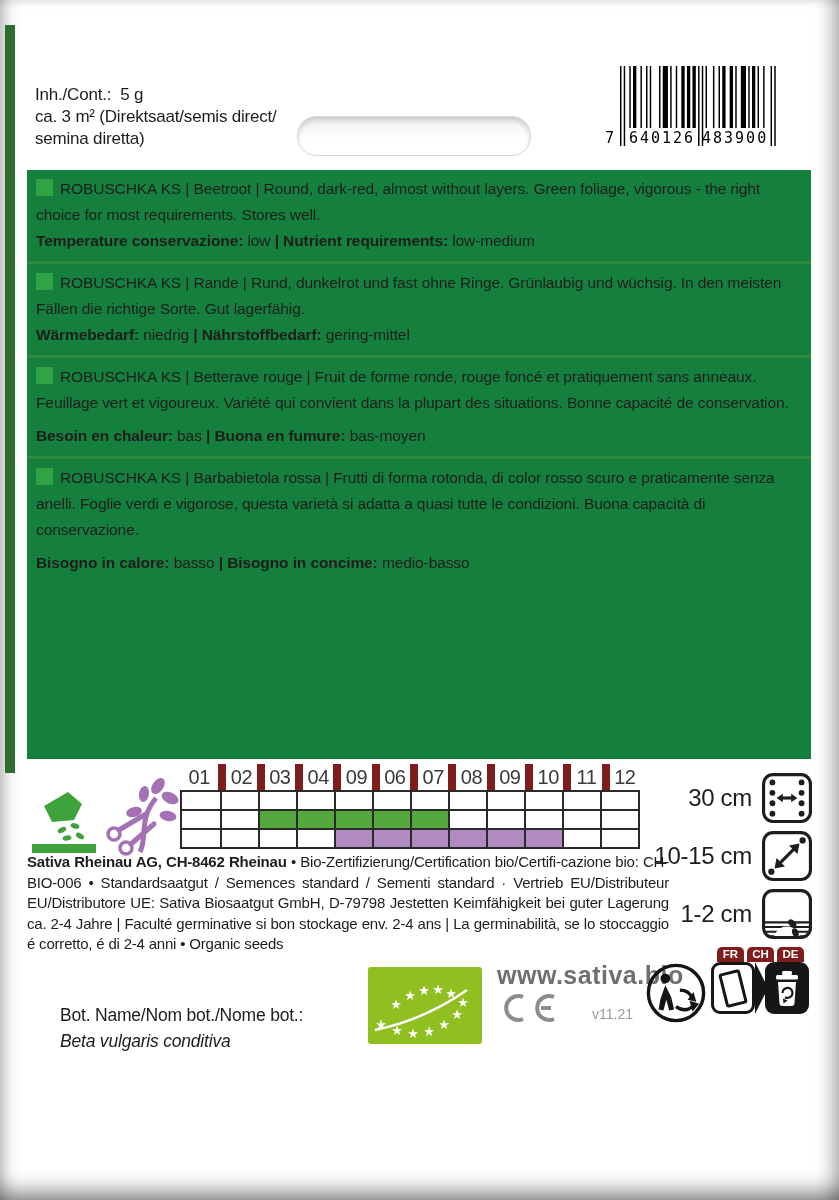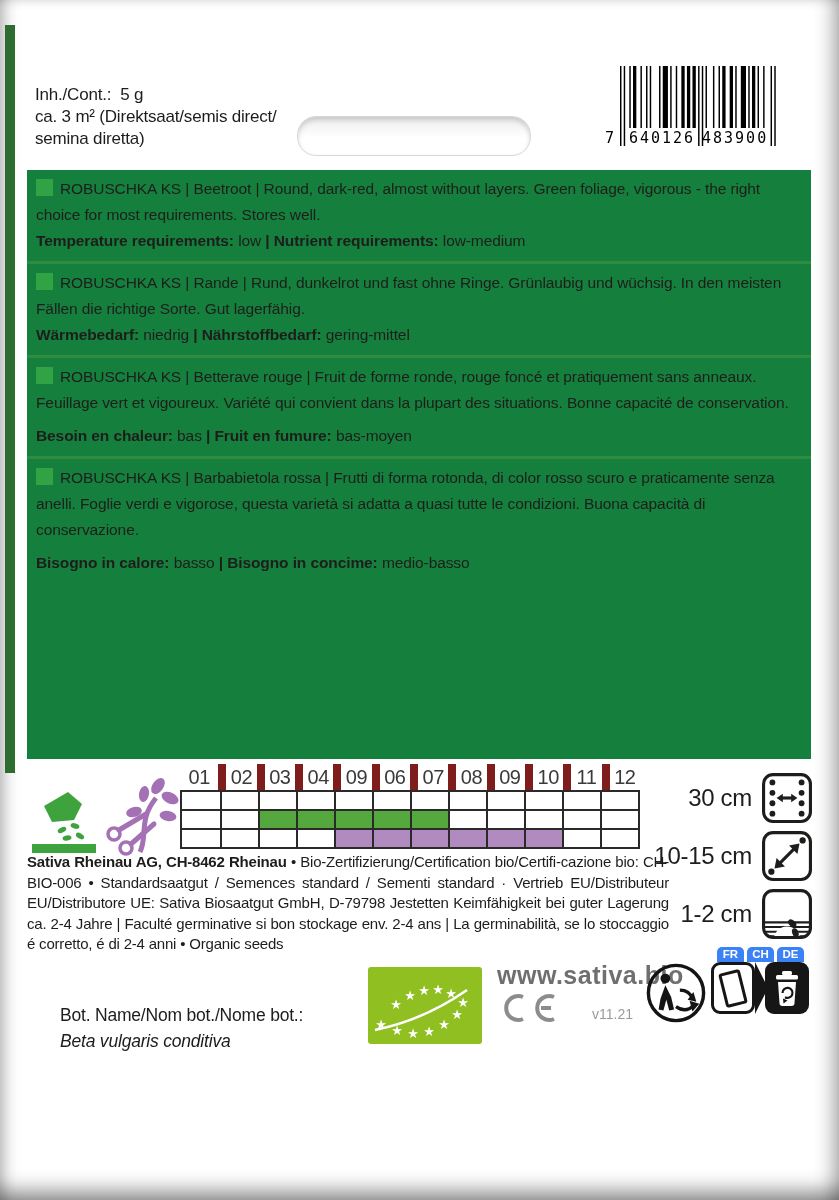--- a/index.html
+++ b/index.html
@@ -49,21 +49,21 @@
   .address{position:absolute;left:27px;top:852px;width:642px;font-size:15px;line-height:20.5px;
            text-align:justify;letter-spacing:-0.2px;}
   
   .eu-logo{position:absolute;left:368px;top:967px;}
   .website{position:absolute;left:497px;top:961px;font-size:25px;font-weight:bold;color:#6f6f6f;letter-spacing:.5px;}
   .ce{position:absolute;left:497px;top:992px;}
   .version{position:absolute;left:592px;top:1006px;font-size:14px;color:#9b9b9b;}
   .triman{position:absolute;left:645px;top:962px;}
   .disposal{position:absolute;left:711px;top:947px;width:102px;}
   .tabs{display:flex;gap:3px;padding-left:6px;}
-  .tab{background:#3b82f6;color:#fff;font-size:11.5px;font-weight:bold;width:27px;height:15px;line-height:15px;
+  .tab{background:#7f1d1d;color:#fff;font-size:11.5px;font-weight:bold;width:27px;height:15px;line-height:15px;
        text-align:center;border-radius:5px 5px 0 0;}
   .dbody{display:flex;height:52px;}
   .pkt{width:38px;background:#fff;border:3px solid #161616;border-radius:9px;display:flex;align-items:center;justify-content:center;}
   .pkt-inner{width:16px;height:29px;border:3px solid #161616;border-radius:3px;transform:rotate(-14deg);background:#fff;}
   .arrowtri{width:13px;background:#161616;clip-path:polygon(0 0,100% 50%,0 100%);}
   .binbox{width:44px;background:#161616;border-radius:9px;margin-left:-3px;display:flex;align-items:center;justify-content:center;}
   
   .bot{position:absolute;left:60px;top:1002px;font-size:17.5px;line-height:26px;letter-spacing:-0.2px;}
   .bot .italic{font-style:italic;}
 </style>
@@ -116,33 +116,33 @@
       </svg>
     <span class="bc-d bc-lead">7</span>
     <span class="bc-d bc-left">640126</span>
     <span class="bc-d bc-right">483900</span>
   </div>
 
   <div class="panel">
 
     <div class="section">
       <p class="para"><span class="bullet"></span><span>ROBUSCHKA KS | Beetroot | Round, dark-red, almost without layers. Green foliage, vigorous - the right choice for most requirements. Stores well.</span></p>
-      <p class="req"><b>Temperature requirements:</b><span> low </span><b>| Nutrient requirements:</b><span> low-medium</span></p>
+      <p class="req"><b>Temperature conservazione:</b><span> low </span><b>| Nutrient requirements:</b><span> low-medium</span></p>
     </div>
     <div class="rule"></div>
 
     <div class="section">
       <p class="para"><span class="bullet"></span><span>ROBUSCHKA KS | Rande | Rund, dunkelrot und fast ohne Ringe. Grünlaubig und wüchsig. In den meisten Fällen die richtige Sorte. Gut lagerfähig.</span></p>
       <p class="req"><b>Wärmebedarf:</b><span> niedrig </span><b>| Nährstoffbedarf:</b><span> gering-mittel</span></p>
     </div>
     <div class="rule"></div>
 
     <div class="section tall">
       <p class="para"><span class="bullet"></span><span>ROBUSCHKA KS | Betterave rouge | Fruit de forme ronde, rouge foncé et pratiquement sans anneaux. Feuillage vert et vigoureux. Variété qui convient dans la plupart des situations. Bonne capacité de conservation.</span></p>
-      <p class="req"><b>Besoin en chaleur:</b><span> bas </span><b>| Fruit en fumure:</b><span> bas-moyen</span></p>
+      <p class="req"><b>Besoin en chaleur:</b><span> bas </span><b>| Buona en fumure:</b><span> bas-moyen</span></p>
     </div>
     <div class="rule"></div>
 
     <div class="section tall">
       <p class="para"><span class="bullet"></span><span>ROBUSCHKA KS | Barbabietola rossa | Frutti di forma rotonda, di color rosso scuro e praticamente senza anelli. Foglie verdi e vigorose, questa varietà si adatta a quasi tutte le condizioni. Buona capacità di conservazione.</span></p>
       <p class="req"><b>Bisogno in calore:</b><span> basso </span><b>| Bisogno in concime:</b><span> medio-basso</span></p>
     </div>
   </div>
 
   <svg class="sow-icon" width="66" height="66" viewBox="0 0 66 66">

